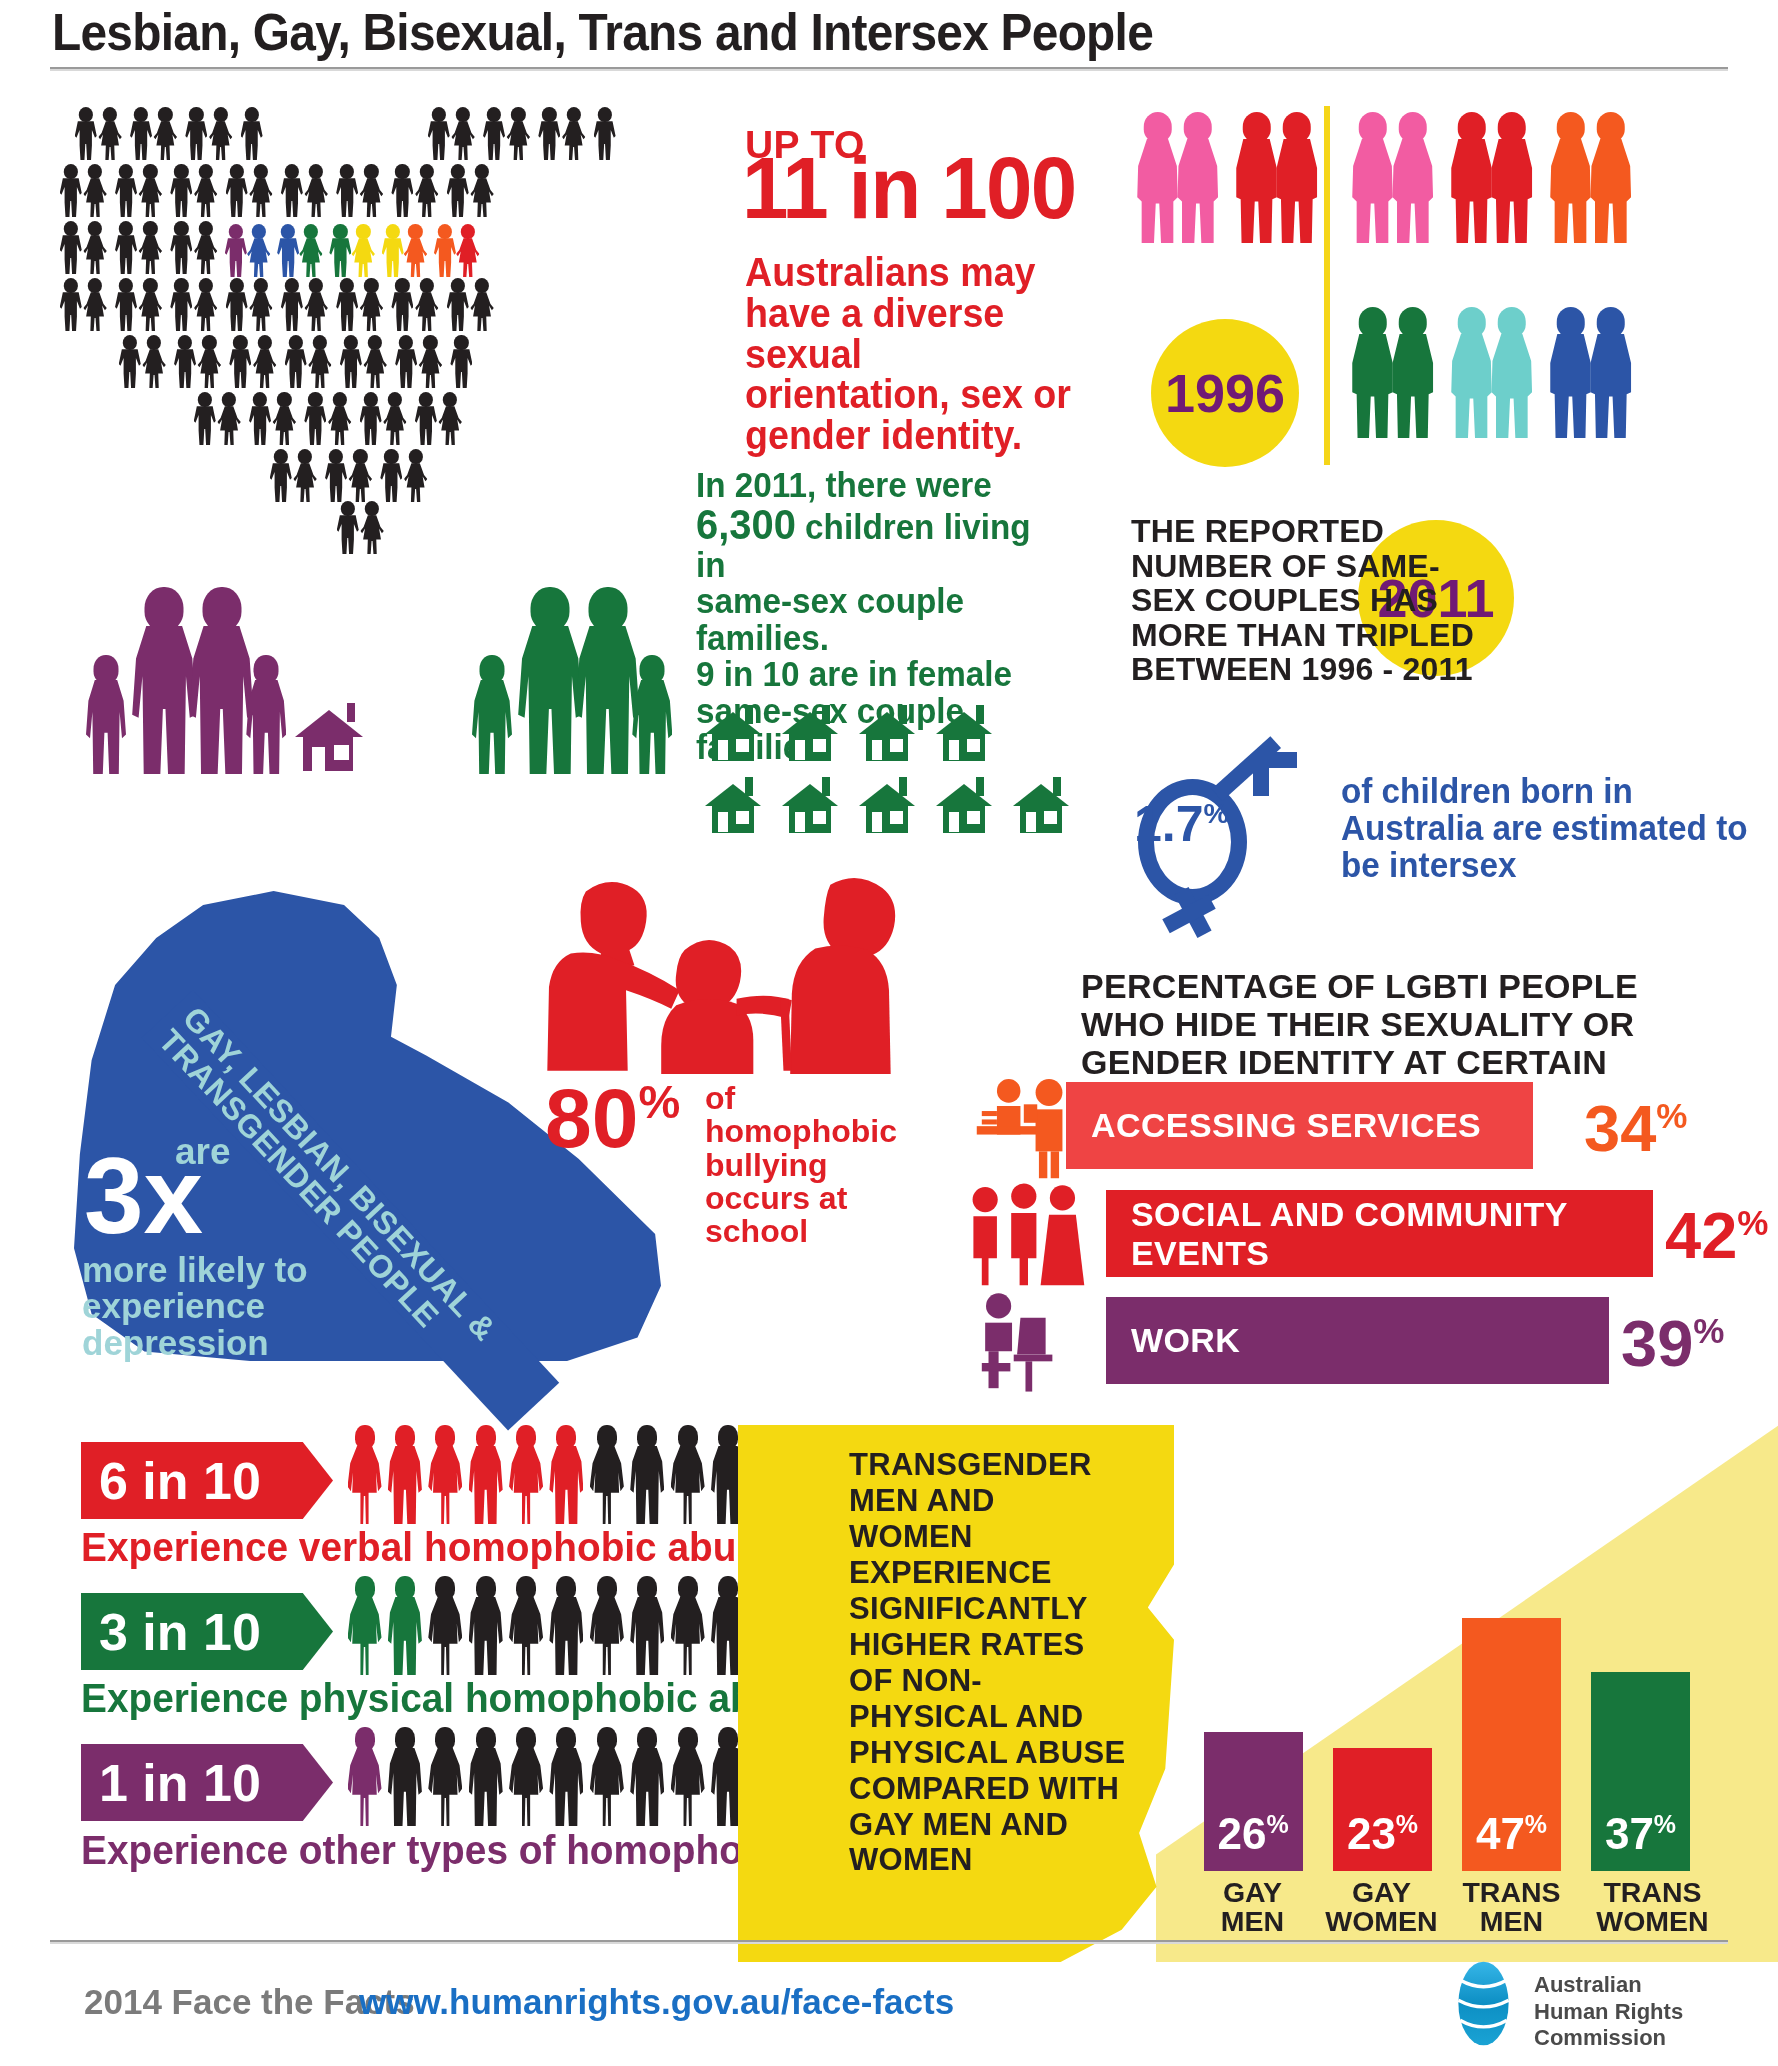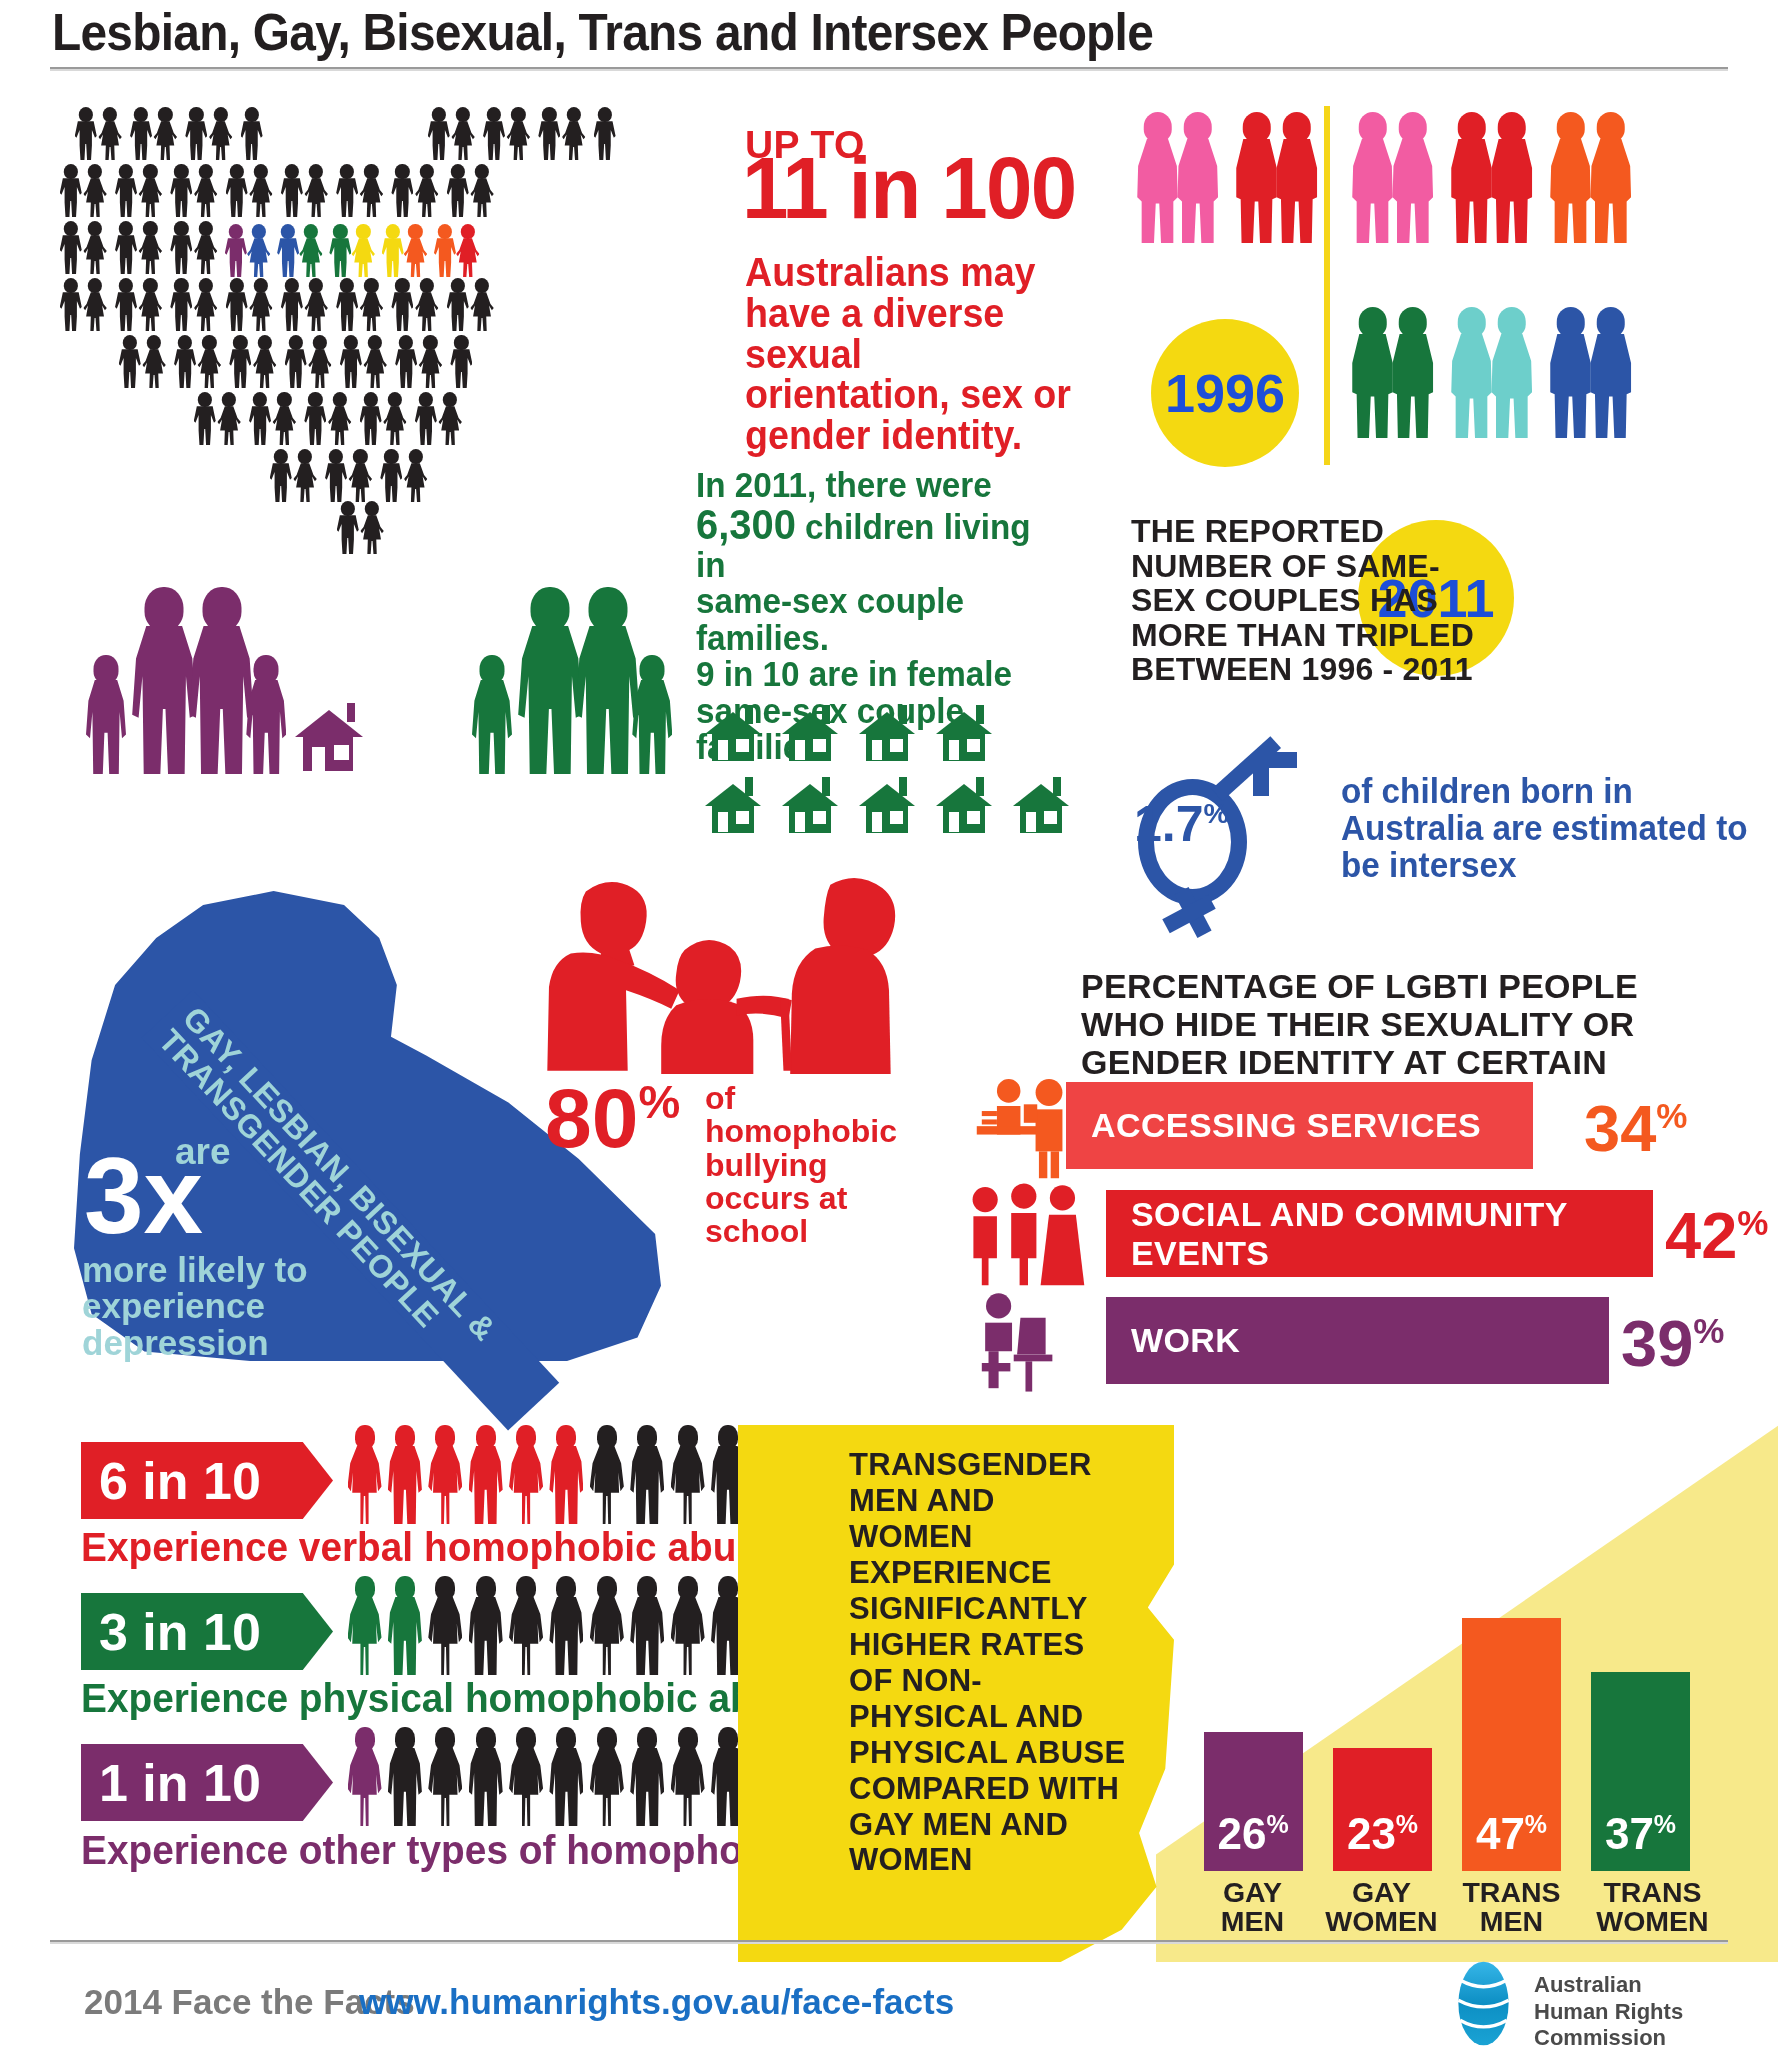--- a/index.html
+++ b/index.html
@@ -43,21 +43,21 @@
   
   #greentext{position:absolute;left:696px;top:467px;width:386px;
     font-family:"Liberation Sans Narrow","Liberation Sans",sans-serif;font-weight:bold;
     font-size:35px;line-height:1.04;color:#17763c;transform:scaleX(.95);transform-origin:left top;}
   #greentext .big{font-size:42px;}
 
   
   #divider{position:absolute;left:1324px;top:106px;width:5.9px;height:359px;background:#f5d518;}
   .yearcircle{position:absolute;border-radius:50%;background:#f4d911;
     display:flex;align-items:center;justify-content:center;
-    font-family:"Liberation Sans Narrow","Liberation Sans",sans-serif;font-weight:bold;color:#1d4ed8;}
+    font-family:"Liberation Sans Narrow","Liberation Sans",sans-serif;font-weight:bold;color:#701a75;}
   #c1996{left:1151px;top:319px;width:148px;height:148px;font-size:54px;}
   #c2011{left:1358px;top:520px;width:156px;height:156px;font-size:54px;}
   #tripled{position:absolute;left:1131px;top:514px;width:361px;
     font-family:"Liberation Sans Narrow","Liberation Sans",sans-serif;font-weight:bold;
     font-size:32px;line-height:1.08;color:#231f20;letter-spacing:0.2px;}
 
   
   .couple{position:absolute;}
   .cp{position:relative;display:inline-block;width:47px;height:131px;vertical-align:bottom;}
   .cp::before{content:"";position:absolute;left:50%;top:0;transform:translateX(-50%);

